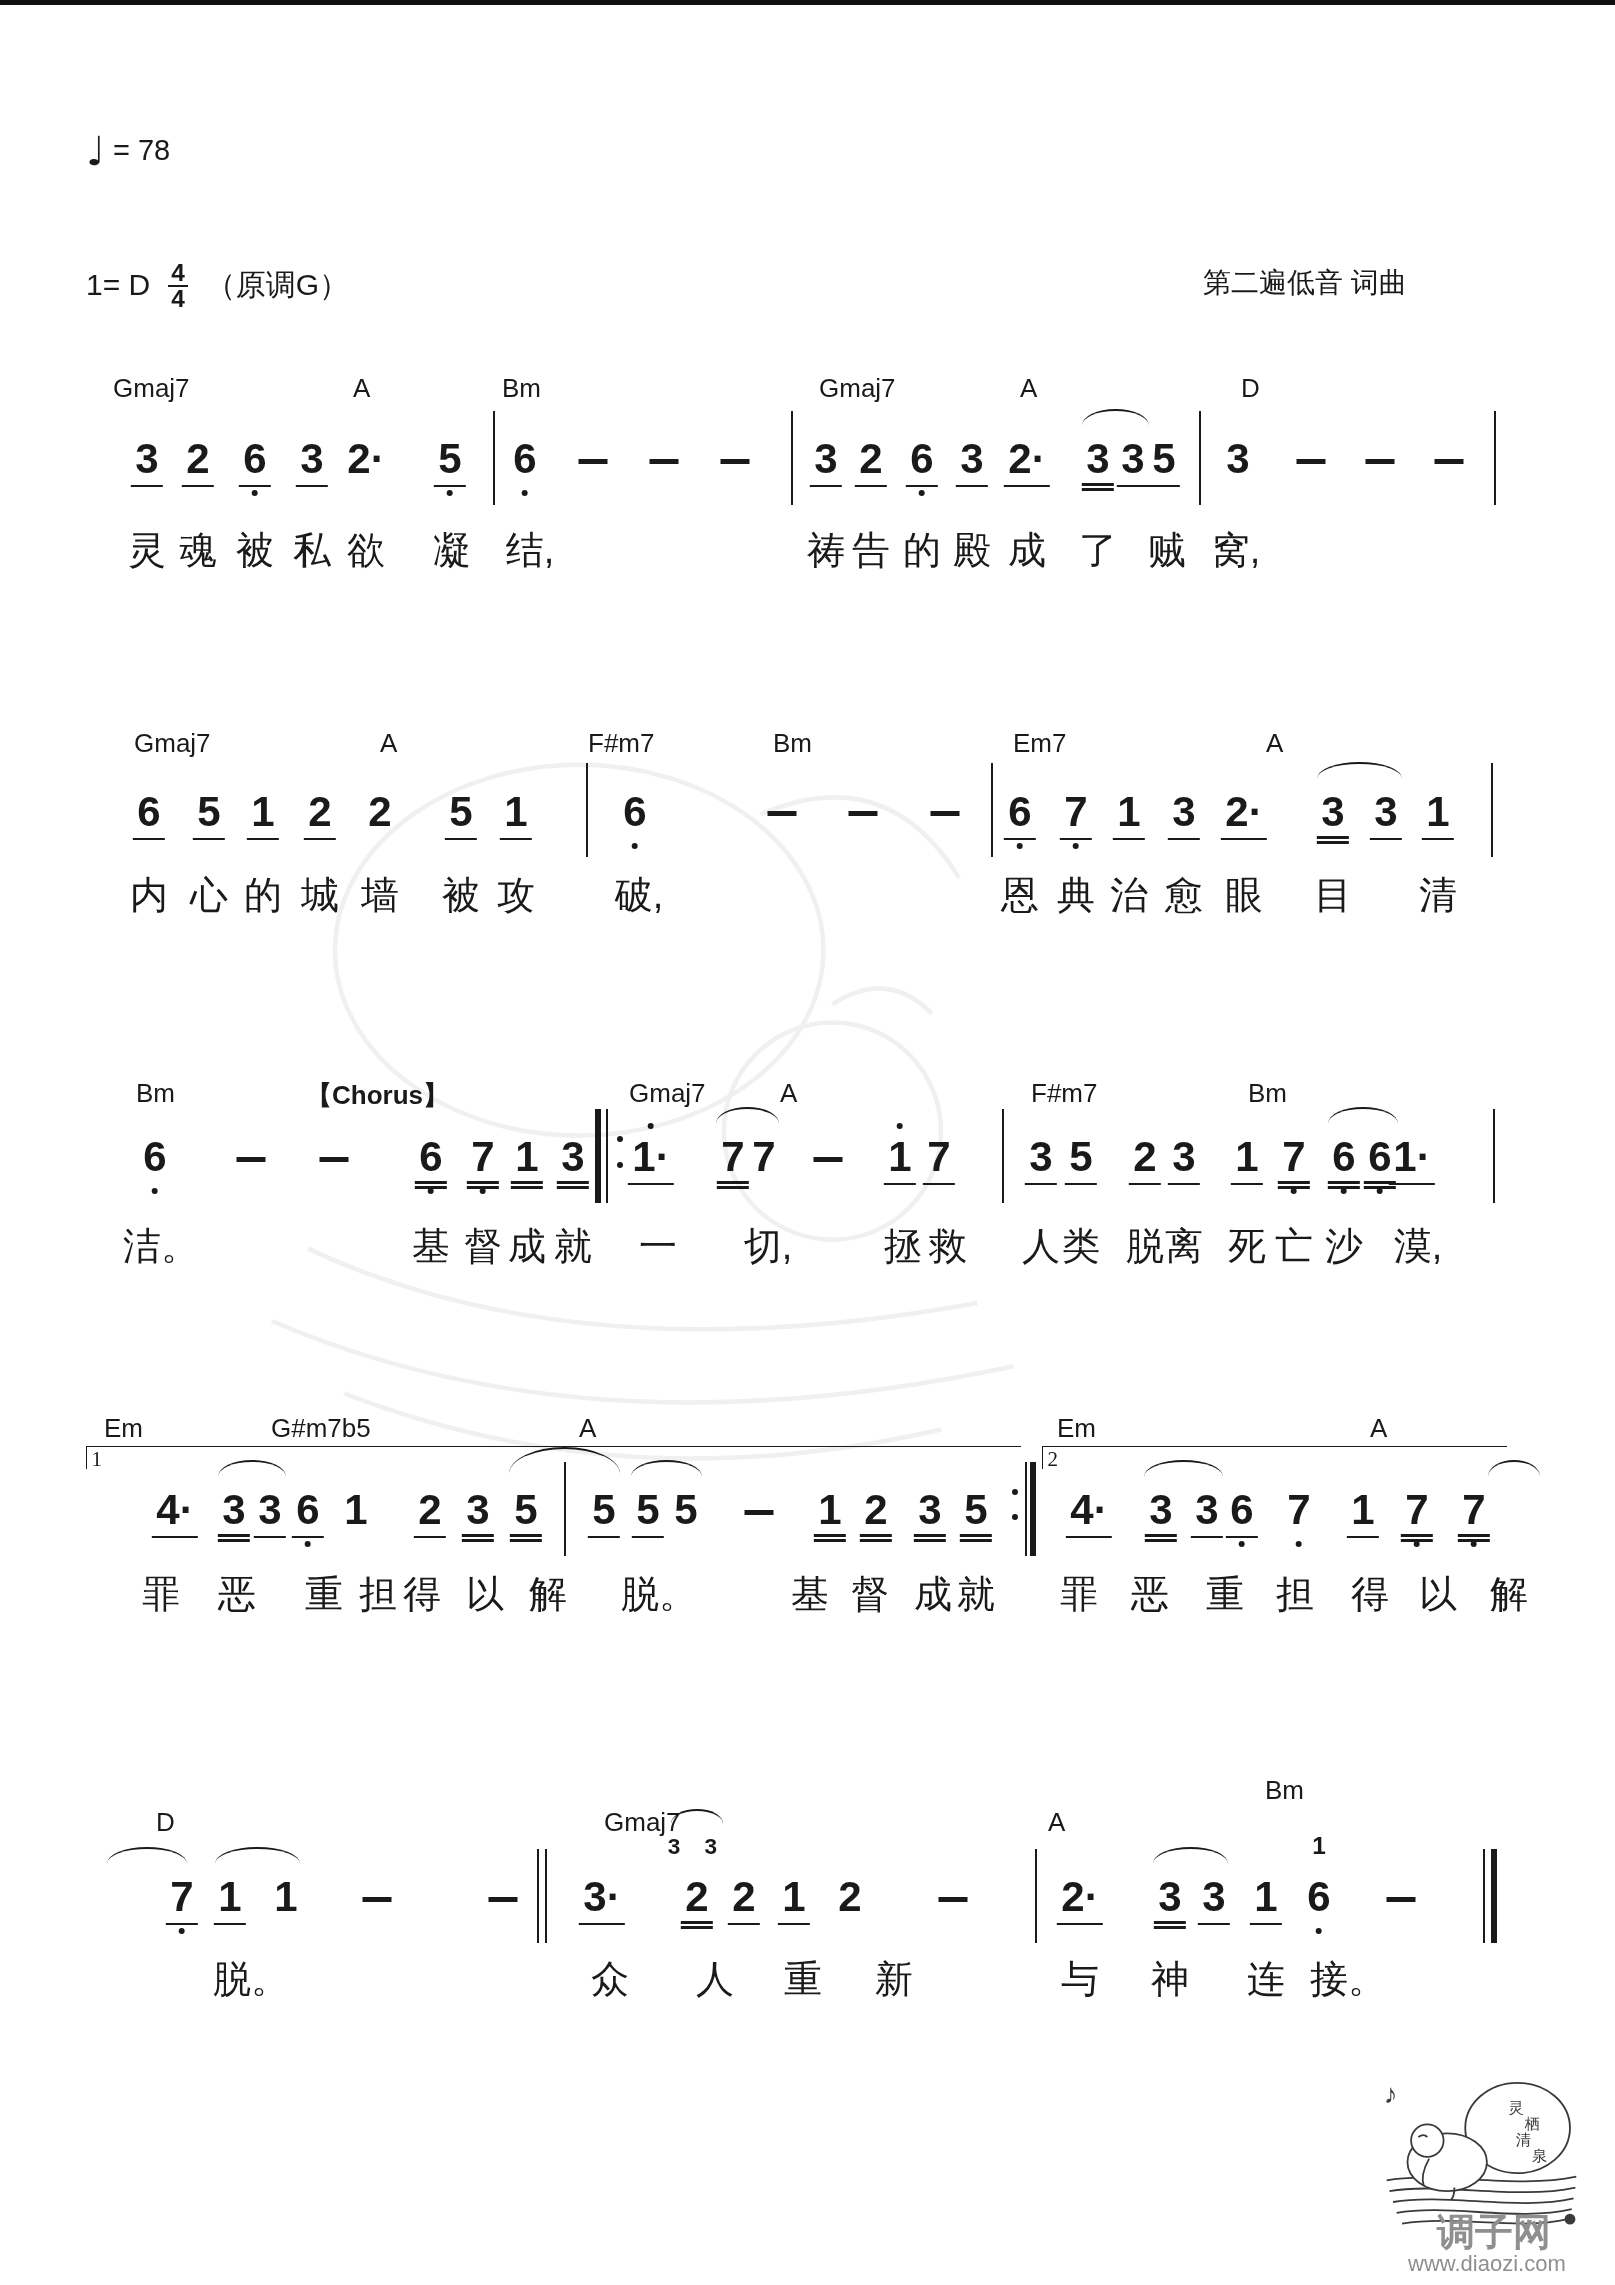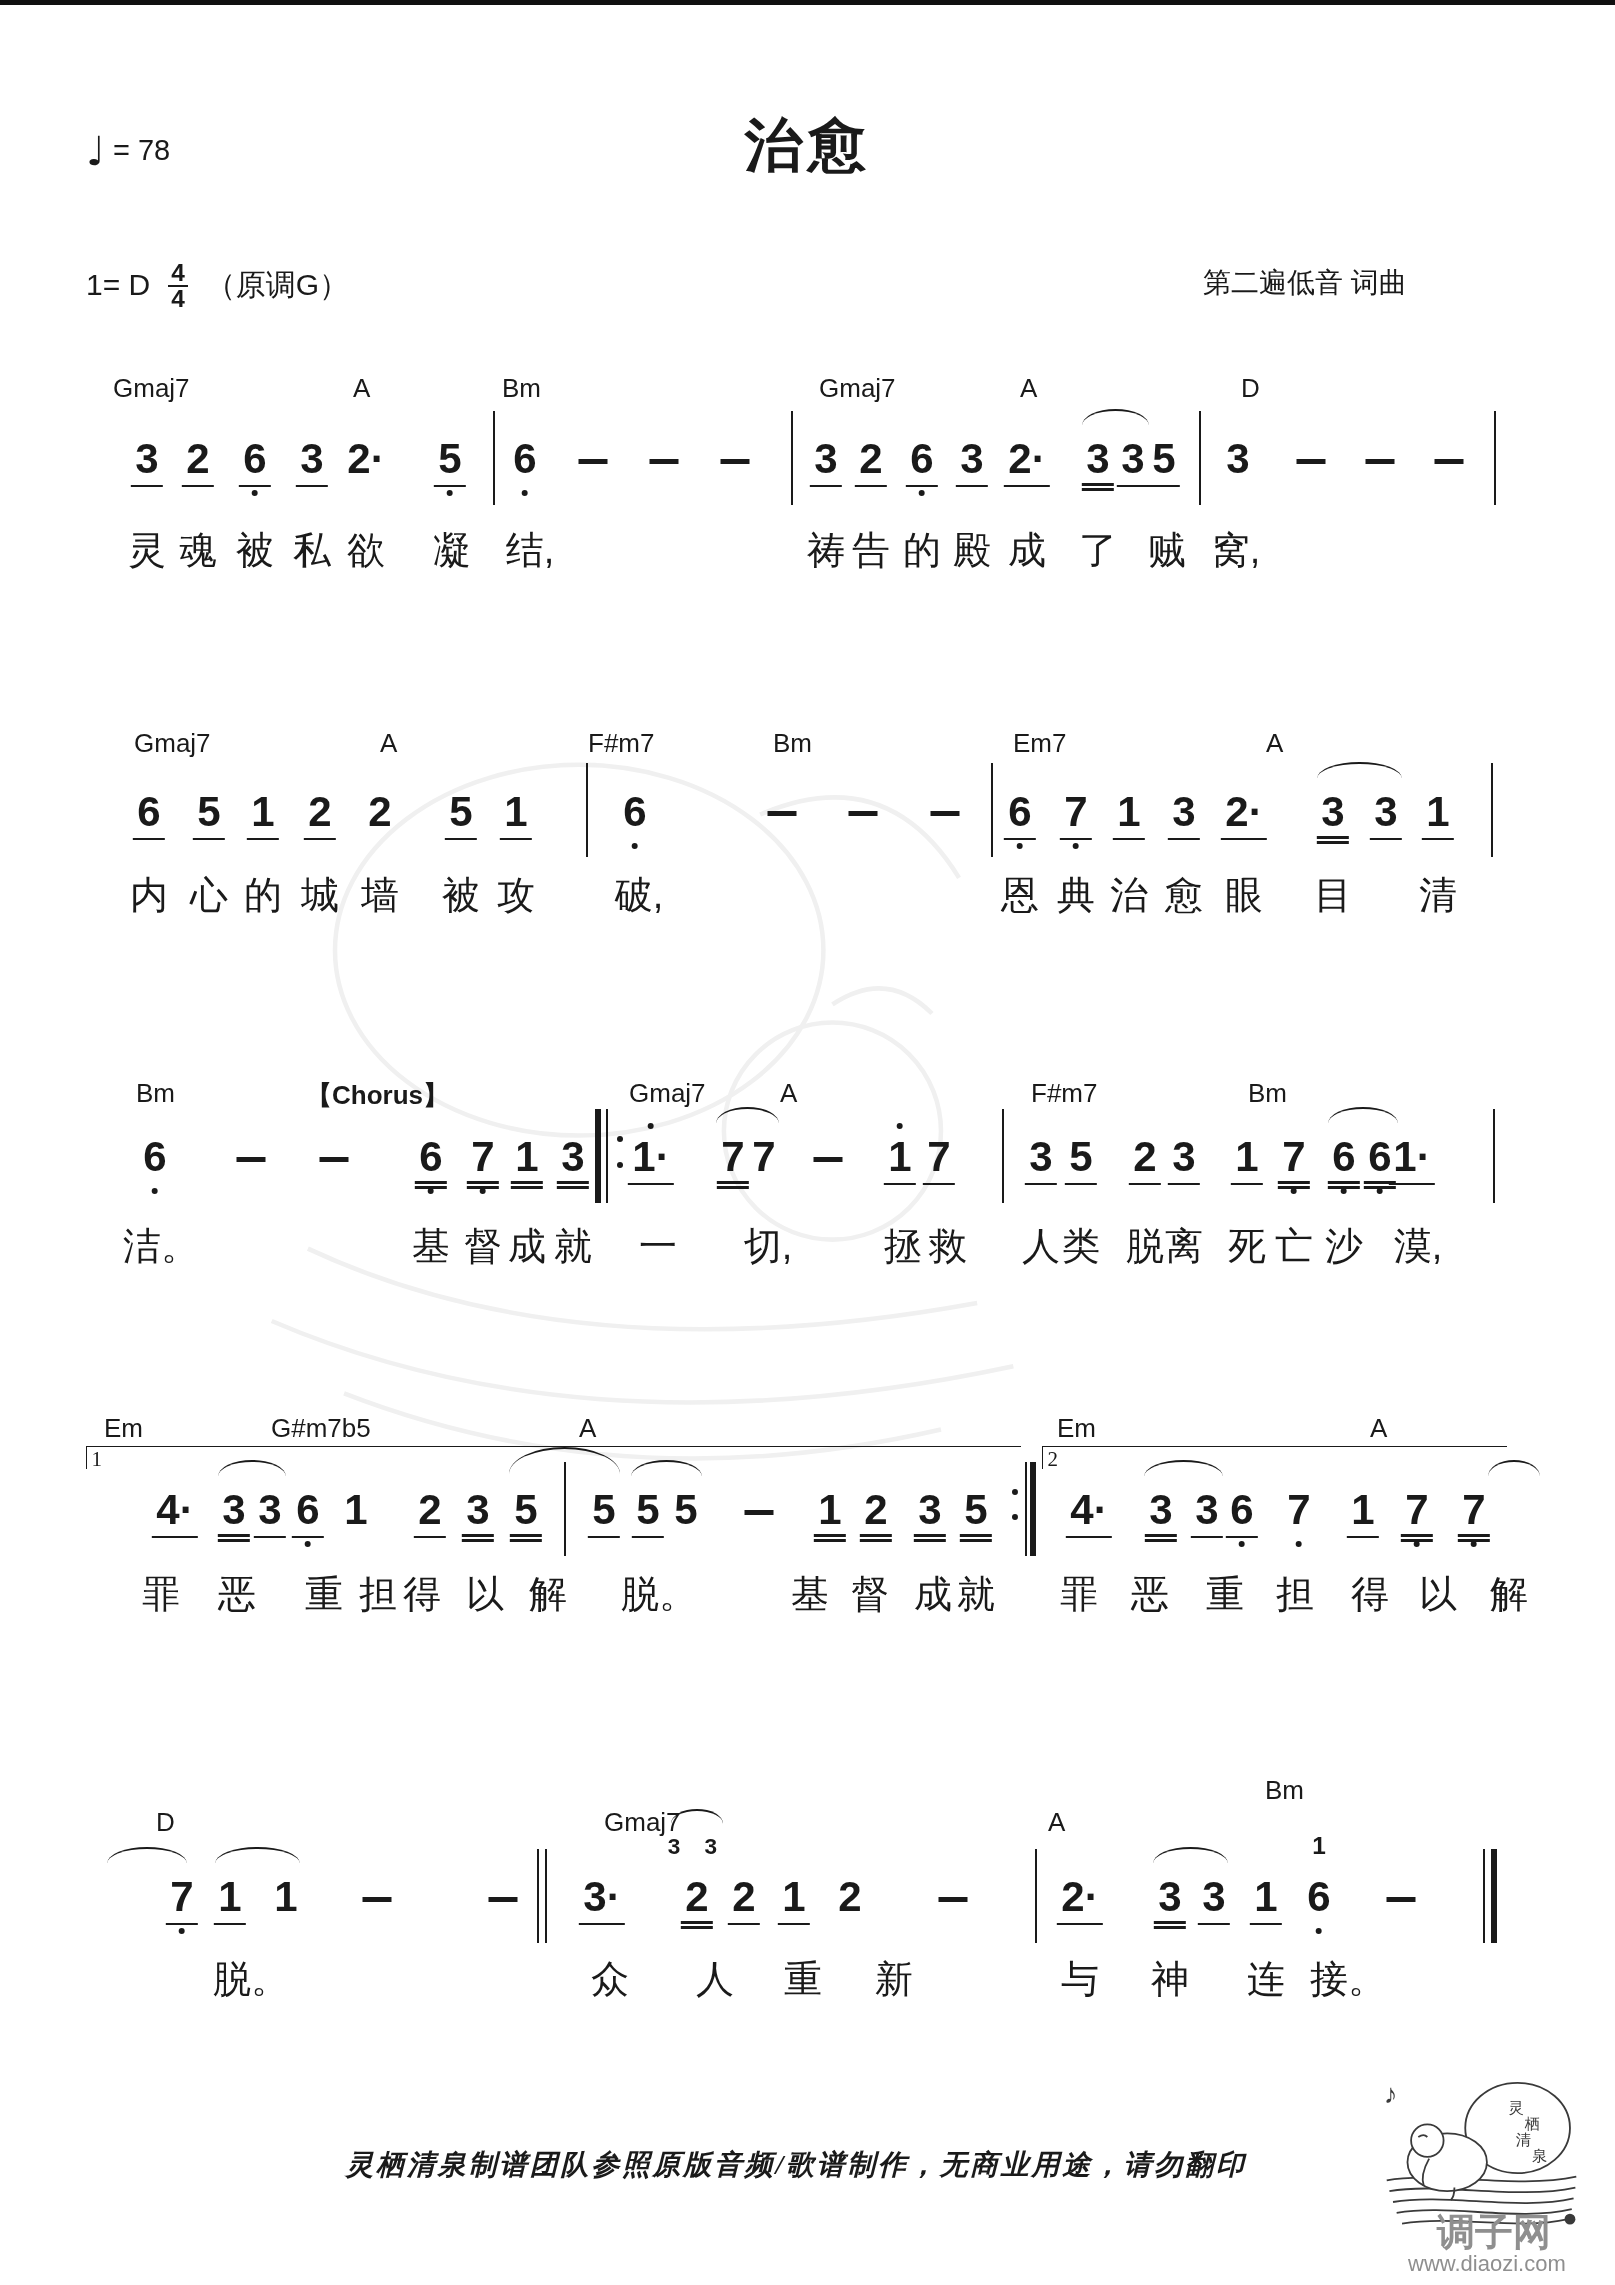--- a/index.html
+++ b/index.html
@@ -69,21 +69,20 @@
       <path d="M160 760 Q470 880 820 800"></path>
       <path d="M620 120 Q760 60 840 190"></path>
       <path d="M700 330 q60 -40 110 10"></path>
     </g>
   </svg>
 
   <div class="tempo">
     <span class="glyph">♩</span>
     <span>= 78</span>
   </div>
-  <div class="title">治愈</div>
   <div class="keyrow">
     <span>1=</span>
     <span>D</span>
     <span class="frac">
       <span class="ft">4</span>
       <span>4</span>
     </span>
     <span>（原调G）</span>
   </div>
   <div class="credit">第二遍低音 词曲</div>
@@ -342,21 +341,20 @@
         <div class="lyric" style="left: 715px; top: 1954px;">人</div>
         <div class="lyric" style="left: 803px; top: 1954px;">重</div>
         <div class="lyric" style="left: 894px; top: 1954px;">新</div>
         <div class="lyric" style="left: 1080px; top: 1954px;">与</div>
         <div class="lyric" style="left: 1170px; top: 1954px;">神</div>
         <div class="lyric" style="left: 1266px; top: 1954px;">连</div>
         <div class="lyric" style="left: 1348px; top: 1954px;">接。</div>
       </div>
     </div>
 
-  <div class="notice">灵栖清泉制谱团队参照原版音频/歌谱制作，无商业用途，请勿翻印</div>
 
   <svg class="logo" width="199" height="167" viewBox="0 0 220 185">
     <g fill="none" stroke="#3a3a3a" stroke-width="2">
       <path d="M5 120 C60 110 150 130 215 116"></path>
       <path d="M8 132 C65 122 150 142 214 128"></path>
       <path d="M12 144 C70 134 152 154 212 140"></path>
       <path d="M16 156 C75 146 150 166 210 152"></path>
       <path d="M22 168 C80 158 148 176 206 163"></path>
       <ellipse cx="150" cy="62" rx="58" ry="50" fill="#ffffff"></ellipse>
       <ellipse cx="72" cy="100" rx="44" ry="32" fill="#ffffff"></ellipse>

